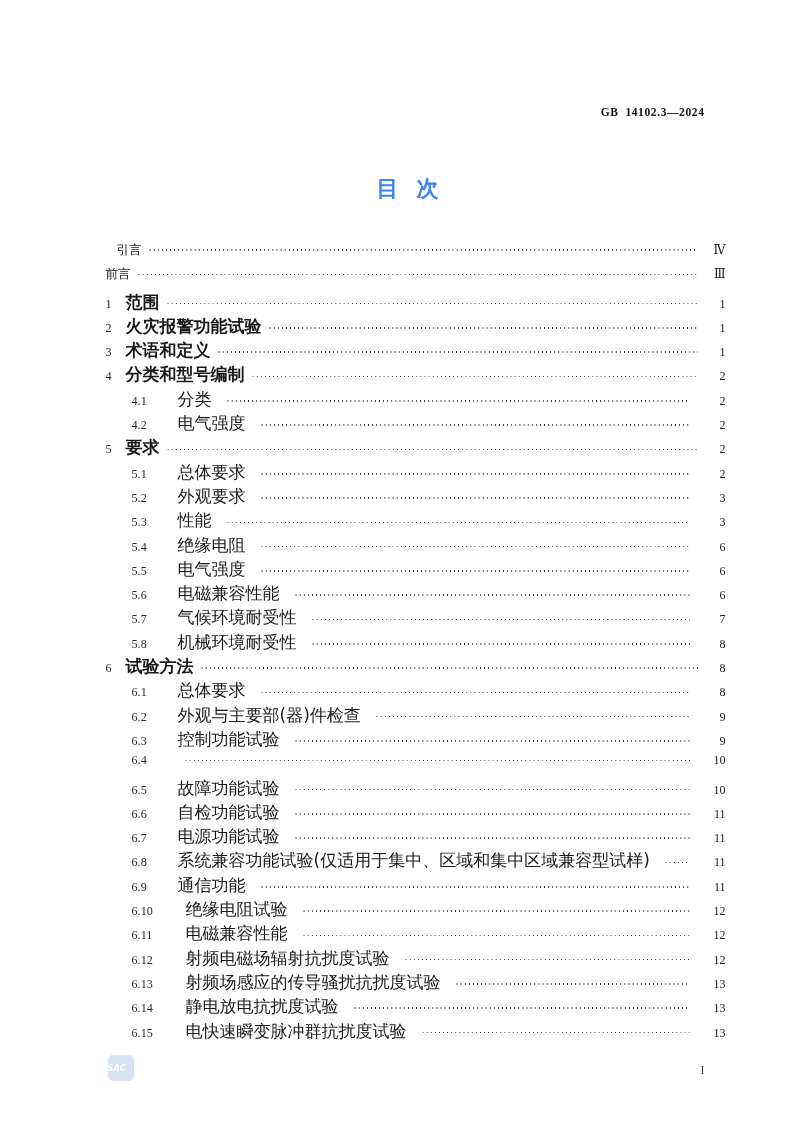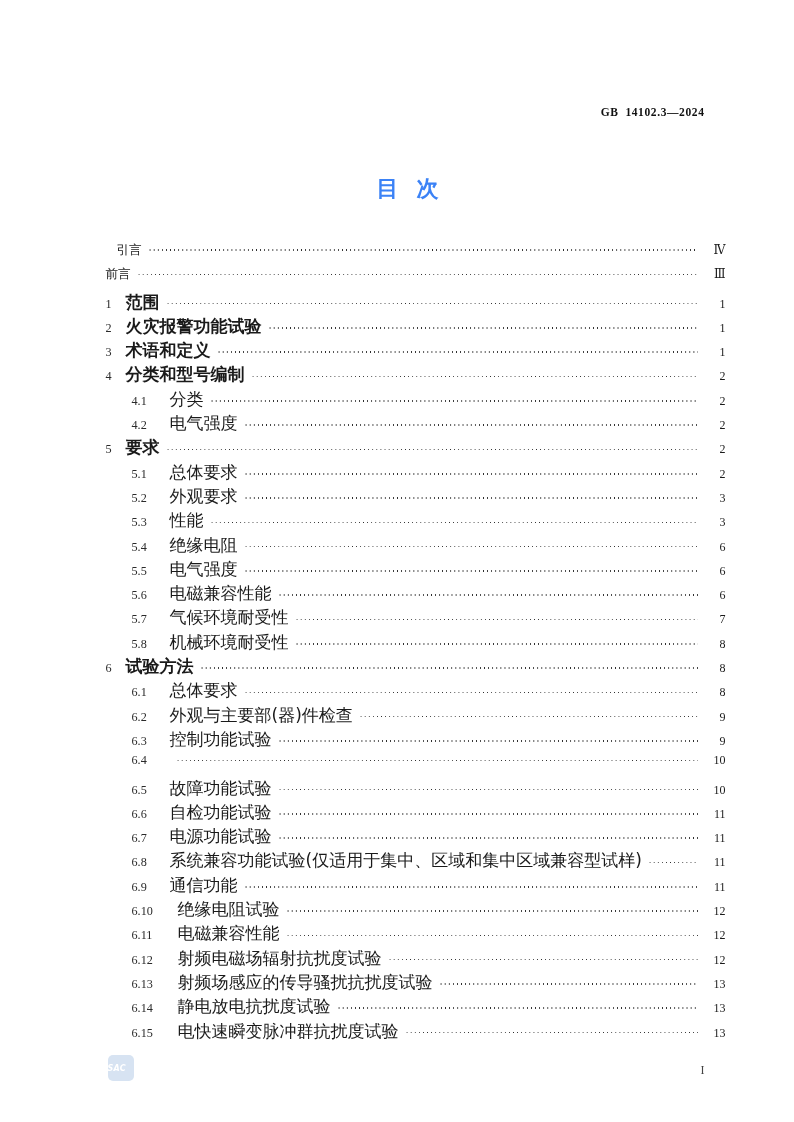--- a/index.html
+++ b/index.html
@@ -105,21 +105,21 @@
 
   
   .lvl-front            { padding-left: 0px; }
   .lvl-front.intro      { padding-left: 11px; }
   .lvl-front .label     { font-size: 12.6px; }
 
   .lvl-1                { padding-left: 0px; }
   .lvl-1 .num           { width: 20px; }
   .lvl-1 .label         { font-weight: bold; }
 
-  .lvl-2                { padding-left: 26px; }
+  .lvl-2                { padding-left: 26px; gap: 8px; }
   .lvl-2 .num           { width: 38px; }
   .lvl-2 .label         { font-weight: normal; }
   .lvl-2.wide .num      { width: 46px; }
 
   
   .sac-logo {
     position: absolute;
     left: 97px;
     bottom: 55px;
     width: 26px;

